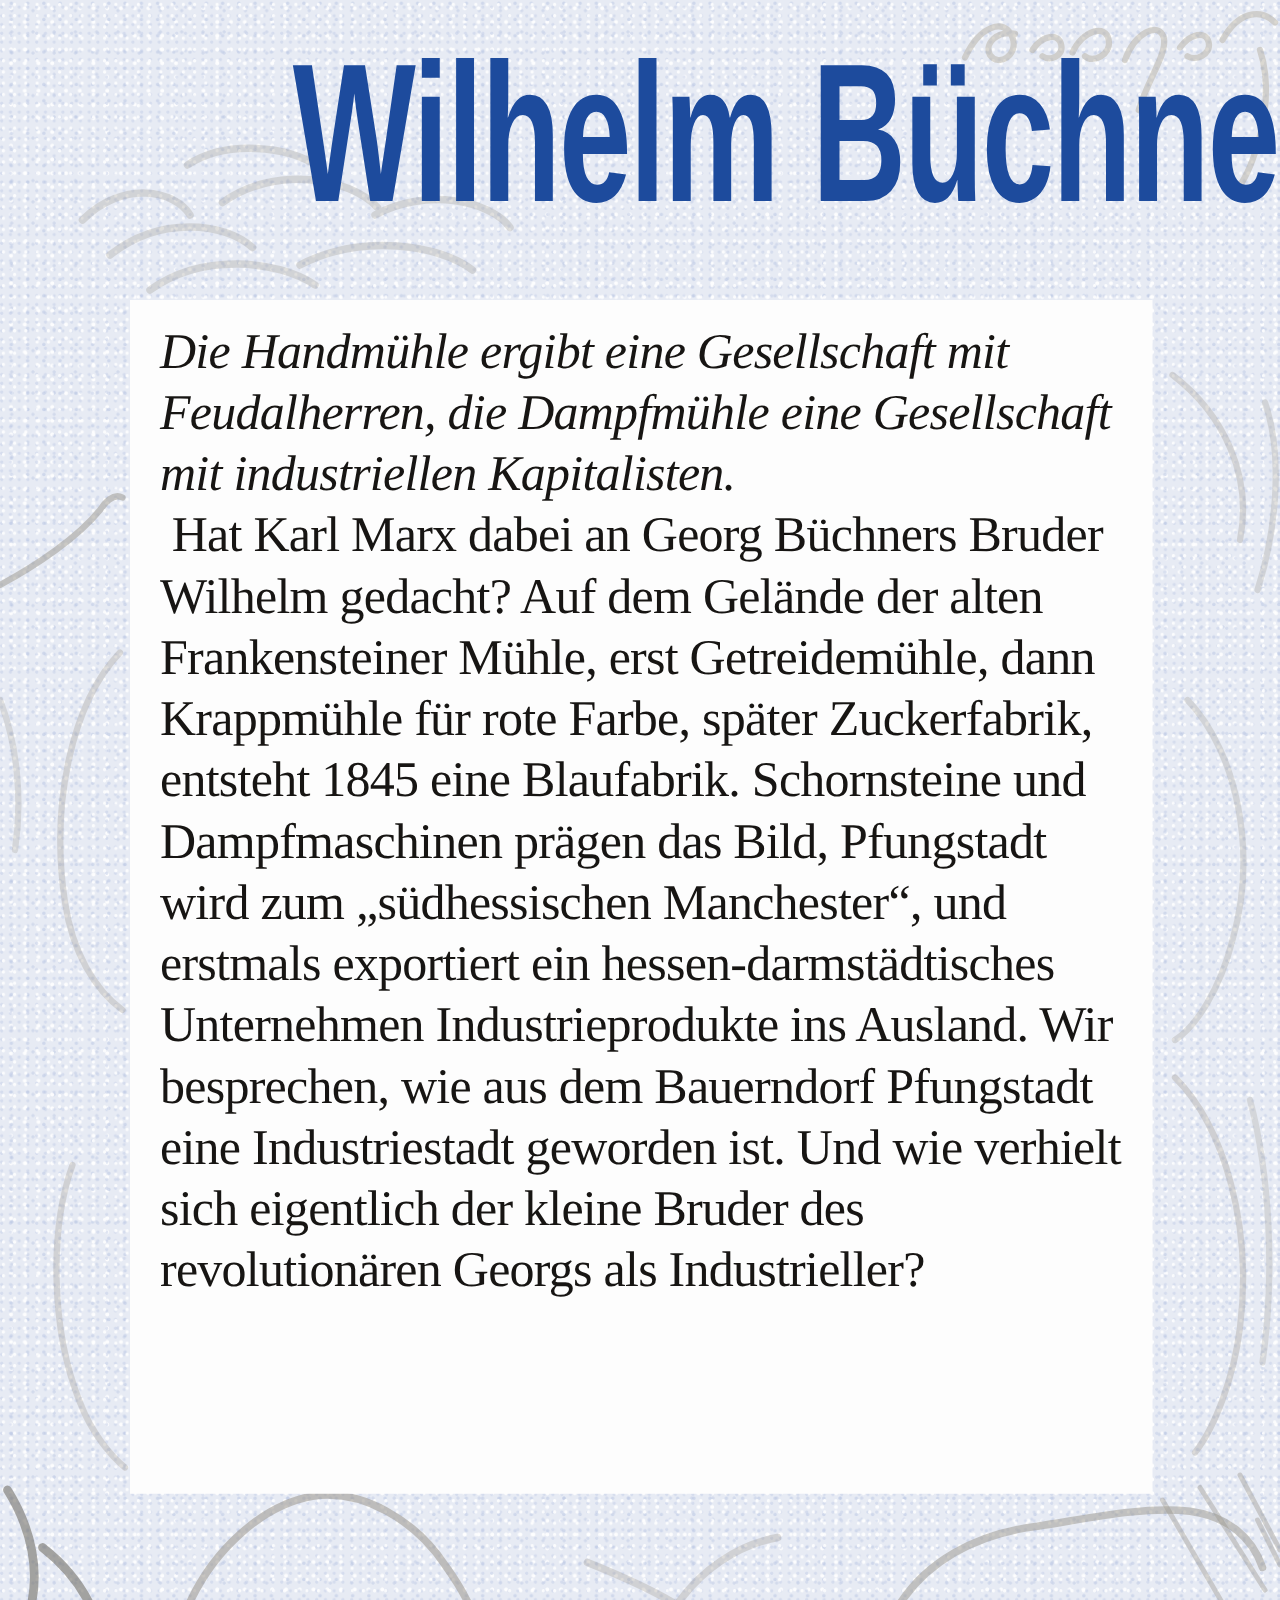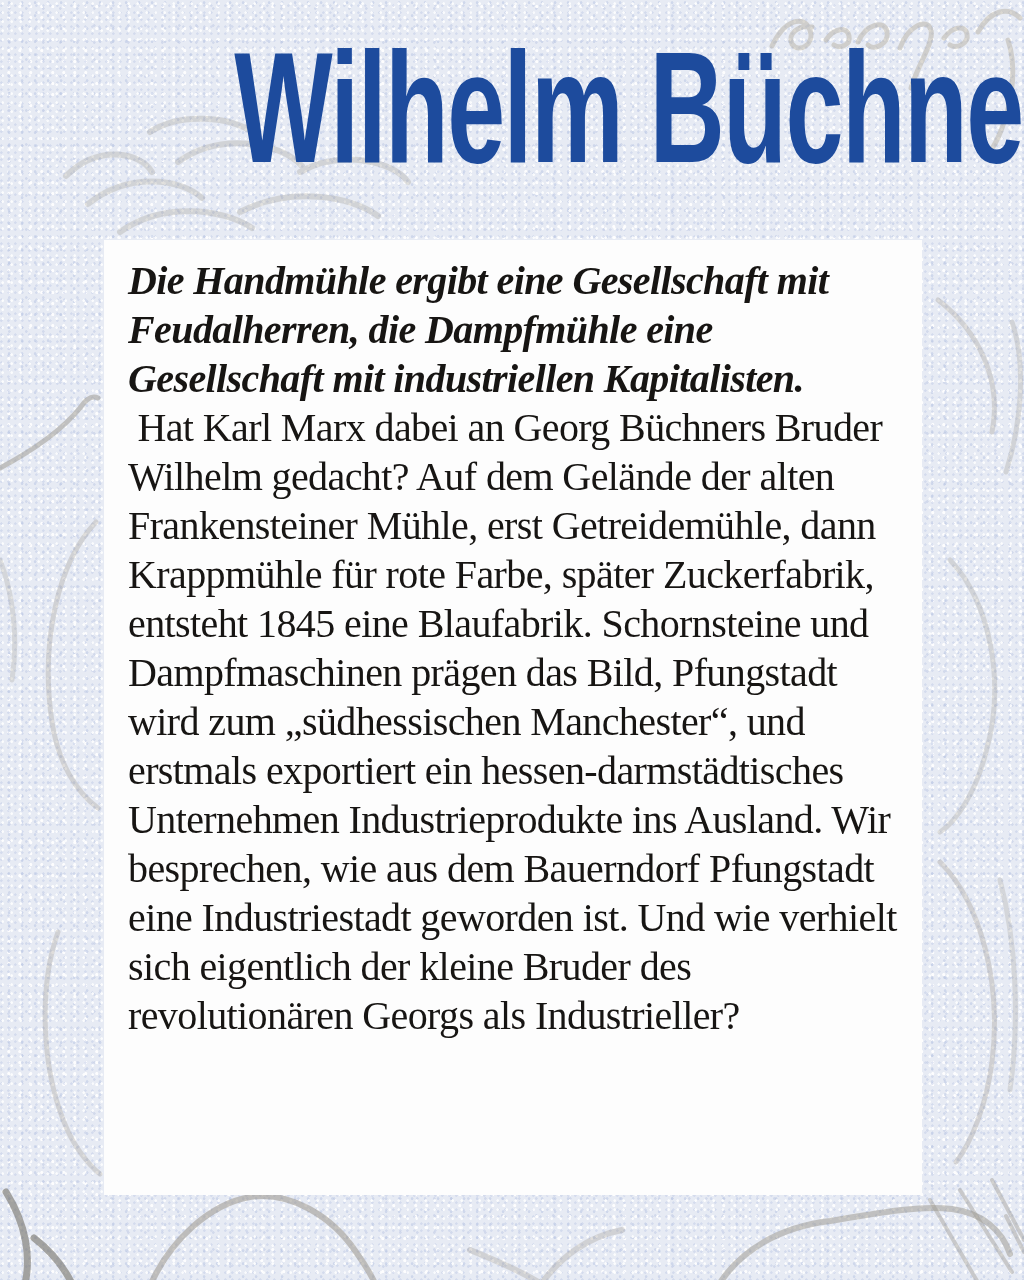--- a/index.html
+++ b/index.html
@@ -57,21 +57,21 @@
     background: #fdfdfd;
   }
   .card p {
     margin: 0;
     font-size: 40px;
     line-height: 49px;
     letter-spacing: -0.015em;
     color: #171513;
     white-space: pre-wrap;
   }
-  .quote { font-style: italic; font-weight: bold; }
+  .quote { font-style: italic; }
 </style>
 </head>
 <body>
 
 <svg class="sketch-layer" viewBox="0 0 1024 1280" xmlns="http://www.w3.org/2000/svg" aria-hidden="true">
   <g stroke="#9a968c" fill="none" stroke-linecap="round">
 
     <g stroke="#b3ac9c" stroke-width="5" opacity="0.45">
       <path d="M772,46 C784,20 804,14 810,30 C815,44 799,54 792,44 C787,35 798,24 812,27"></path>
       <path d="M826,40 C834,28 847,26 849,36 C851,45 840,49 834,45"></path>

